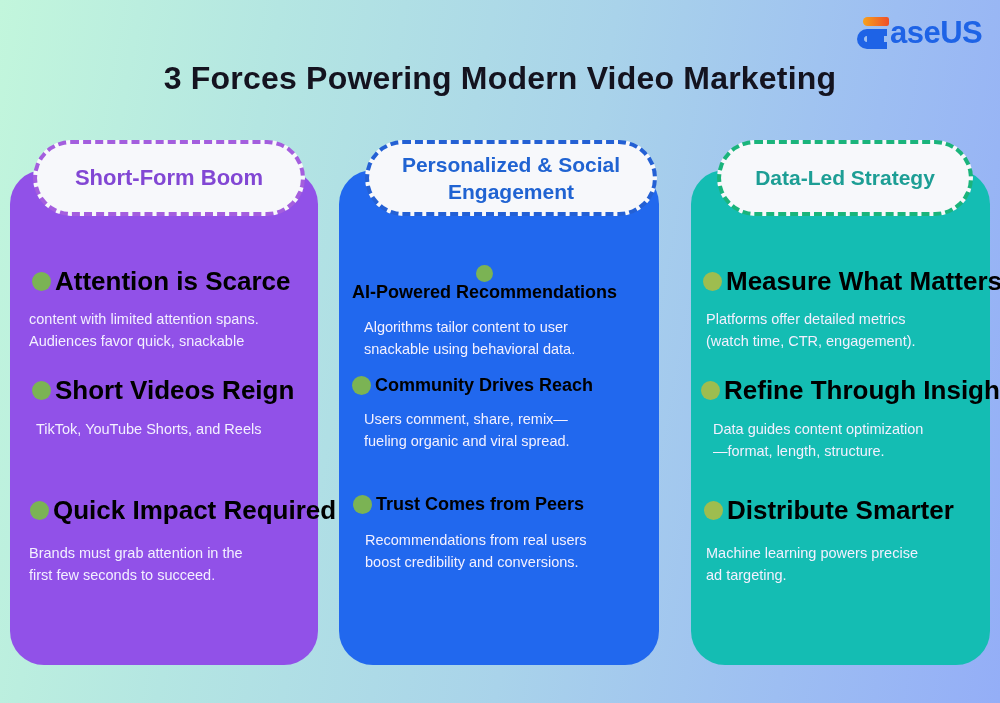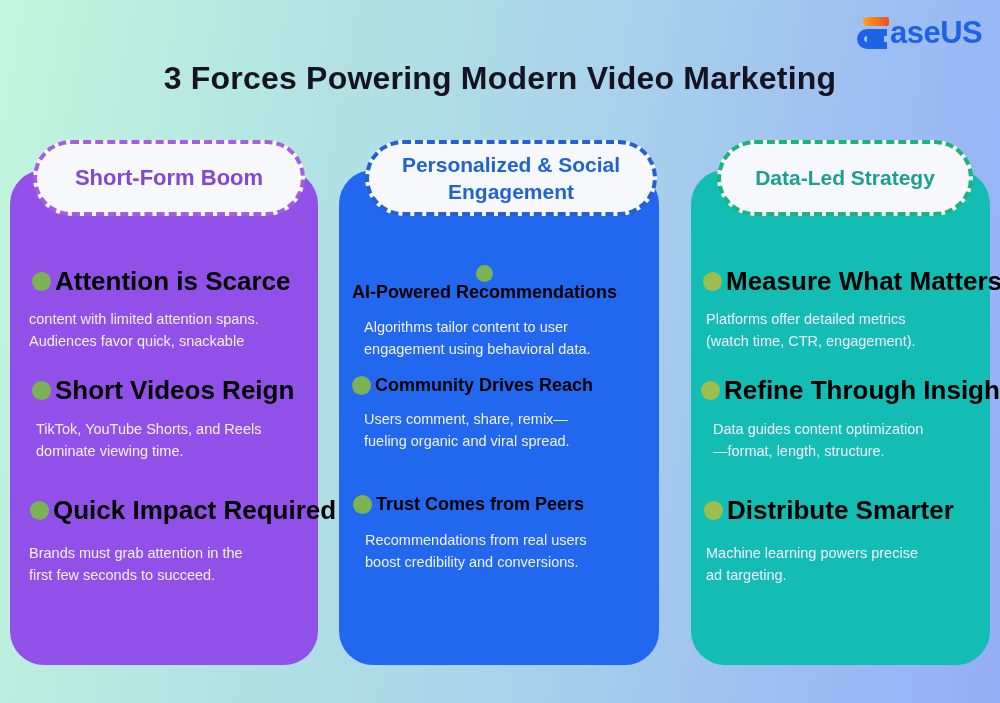--- a/index.html
+++ b/index.html
@@ -74,21 +74,20 @@
       <div>Audiences favor quick, snackable</div>
     </div>
 </div>
 <div class="item" style="left:32px;top:375px;">
   <div class="head">
       <span class="dot g"></span>
       <span>Short Videos Reign</span>
     </div>
   <div class="desc" style="margin-top:12px;margin-left:4px;">
       <div>TikTok, YouTube Shorts, and Reels</div>
-      <div>dominate viewing time.</div>
     </div>
 </div>
 <div class="item" style="left:30px;top:495px;">
   <div class="head">
       <span class="dot g"></span>
       <span>Quick Impact Required</span>
     </div>
   <div class="desc" style="margin-top:16px;margin-left:-1px;">
       <div>Brands must grab attention in the</div>
       <div>first few seconds to succeed.</div>
@@ -103,21 +102,21 @@
     </div>
 </div>
 
 <div class="item" style="left:352px;top:265px;">
   <div class="head" style="font-size:18px;flex-direction:column;">
       <span class="dot g" style="width:17px;height:17px;flex-basis:17px;margin-right:1px;"></span>
       <span>AI-Powered Recommendations</span>
     </div>
   <div class="desc" style="margin-top:13px;margin-left:12px;">
       <div>Algorithms tailor content to user</div>
-      <div>engagement using behavioral data.</div>
+      <div>snackable using behavioral data.</div>
     </div>
 </div>
 <div class="item" style="left:352px;top:375px;">
   <div class="head" style="font-size:18px;">
       <span class="dot g"></span>
       <span>Community Drives Reach</span>
     </div>
   <div class="desc" style="margin-top:12px;margin-left:12px;">
       <div>Users comment, share, remix—</div>
       <div>fueling organic and viral spread.</div>

